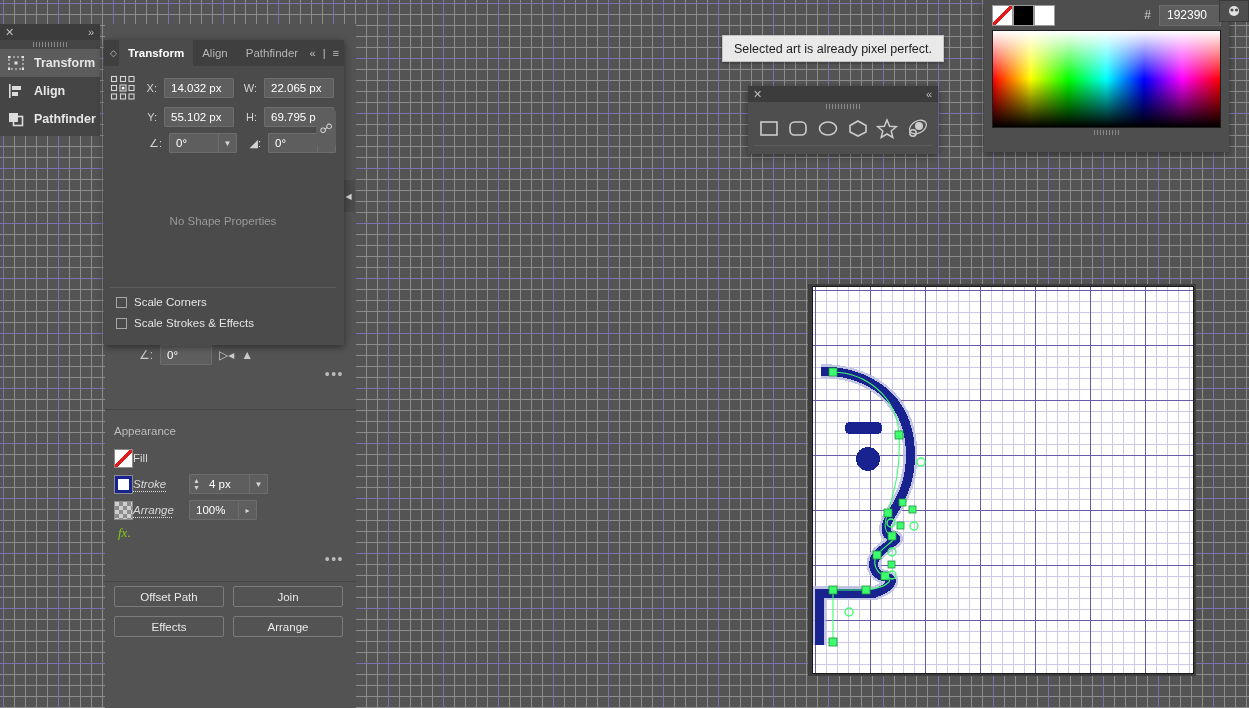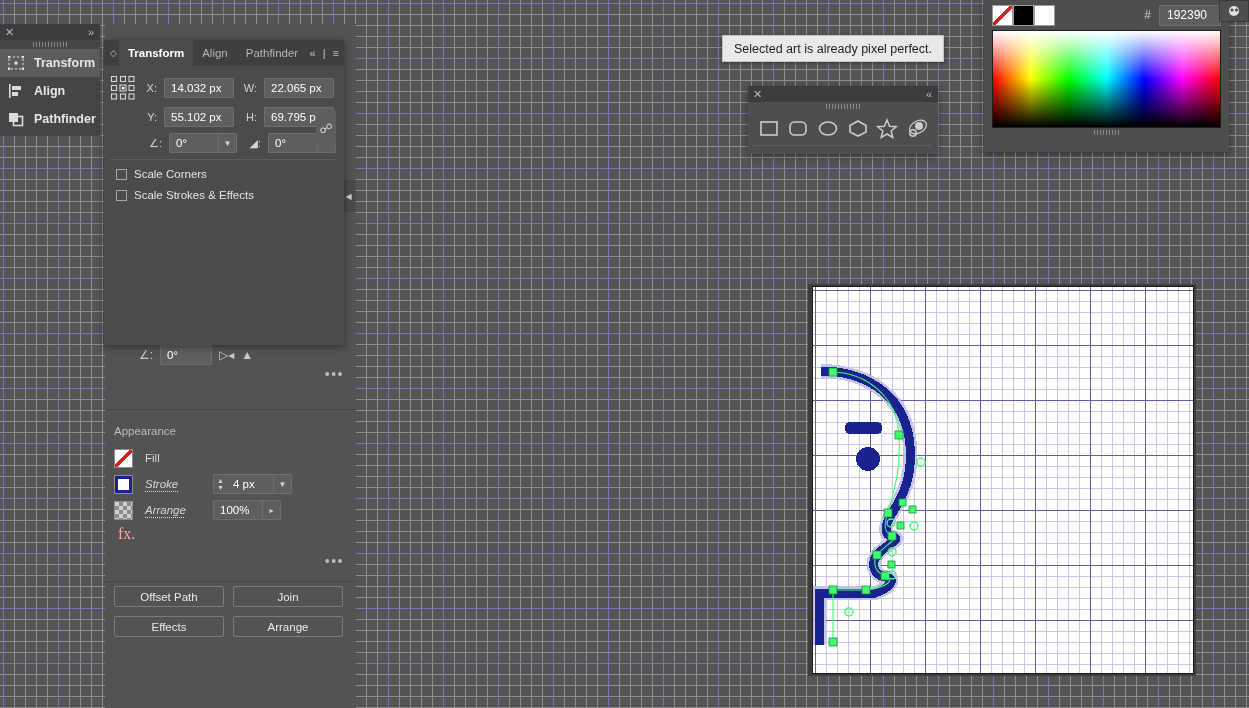--- a/index.html
+++ b/index.html
@@ -118,29 +118,29 @@
   .tp-sep { height: 1px; background: #5c5c5c; margin: 0 0 8px 0; }
   .chk-row { display: flex; align-items: center; gap: 7px; padding: 0 0 9px 6px; color: #e4e4e4; font-size: 11.5px; }
   .chk { width: 11px; height: 11px; border: 1px solid #a6a6a6; background: #4b4b4b; flex: none; }
 
   
   #props-panel { left: 105px; top: 24px; width: 251px; height: 684px; background: #535353; }
   .pp-sep { height: 1px; background: #454545; }
   .sec-title { color: #bdbdbd; font-size: 11.5px; padding: 11px 0 8px 9px; }
   .dots { color: #bbbbbb; font-size: 14px; text-align: right; padding-right: 12px; letter-spacing: 1.5px; }
 
-  .app-row { display: flex; align-items: center; gap: 12px; padding: 3px 0 3px 9px; height: 26px; }
+  .app-row { display: flex; align-items: center; gap: 0; padding: 3px 0 3px 9px; height: 26px; }
   .swatch { width: 19px; height: 19px; flex: none; border: 1px solid #8c8c8c; }
   .app-label { color: #d7d7d7; font-size: 11.5px; min-width: 56px; }
   .app-label.dotted { text-decoration: underline; text-decoration-style: dotted; text-underline-offset: 3px; font-style: italic; }
   .spin {
     width: 13px; height: 19px; display: flex; flex-direction: column;
     align-items: center; justify-content: center; color: #d2d2d2; font-size: 7px; line-height: 7px;
   }
-  .fx { color: #fca5a5; font-size: 16px; font-family: "Liberation Serif", serif; padding: 2px 0 4px 13px; }
+  .fx { color: #84cc16; font-size: 13px; font-style: italic; font-family: "Liberation Serif", serif; padding: 2px 0 4px 13px; }
 
   .qa-grid { display: flex; flex-wrap: wrap; gap: 9px; padding: 0 9px 10px 9px; }
   .qa-btn {
     width: 110px; height: 21px; border: 1px solid #7b7b7b; border-radius: 2px;
     background: #535353; color: #eaeaea; font-size: 11.5px;
     display: flex; align-items: center; justify-content: center;
   }
 
   
   .tstrip { display: flex; align-items: center; gap: 7px; padding-left: 34px; height: 22px; }
@@ -421,20 +421,21 @@
           <span class="v" style="width:48px;">0°</span>
           <span class="chev">▼</span>
         </span>
         <span class="fld-label" style="width:18px;">◢:</span>
         <span class="stepper">
           <span class="v" style="width:48px;">0°</span>
           <span class="chev">▼</span>
         </span>
       </div>
 
+      <div class="tp-empty">No Shape Properties</div>
       <div class="tp-sep"></div>
 
       <div class="chk-row">
         <span class="chk"></span>
         <span>Scale Corners</span>
       </div>
       <div class="chk-row">
         <span class="chk"></span>
         <span>Scale Strokes &amp; Effects</span>
       </div>

